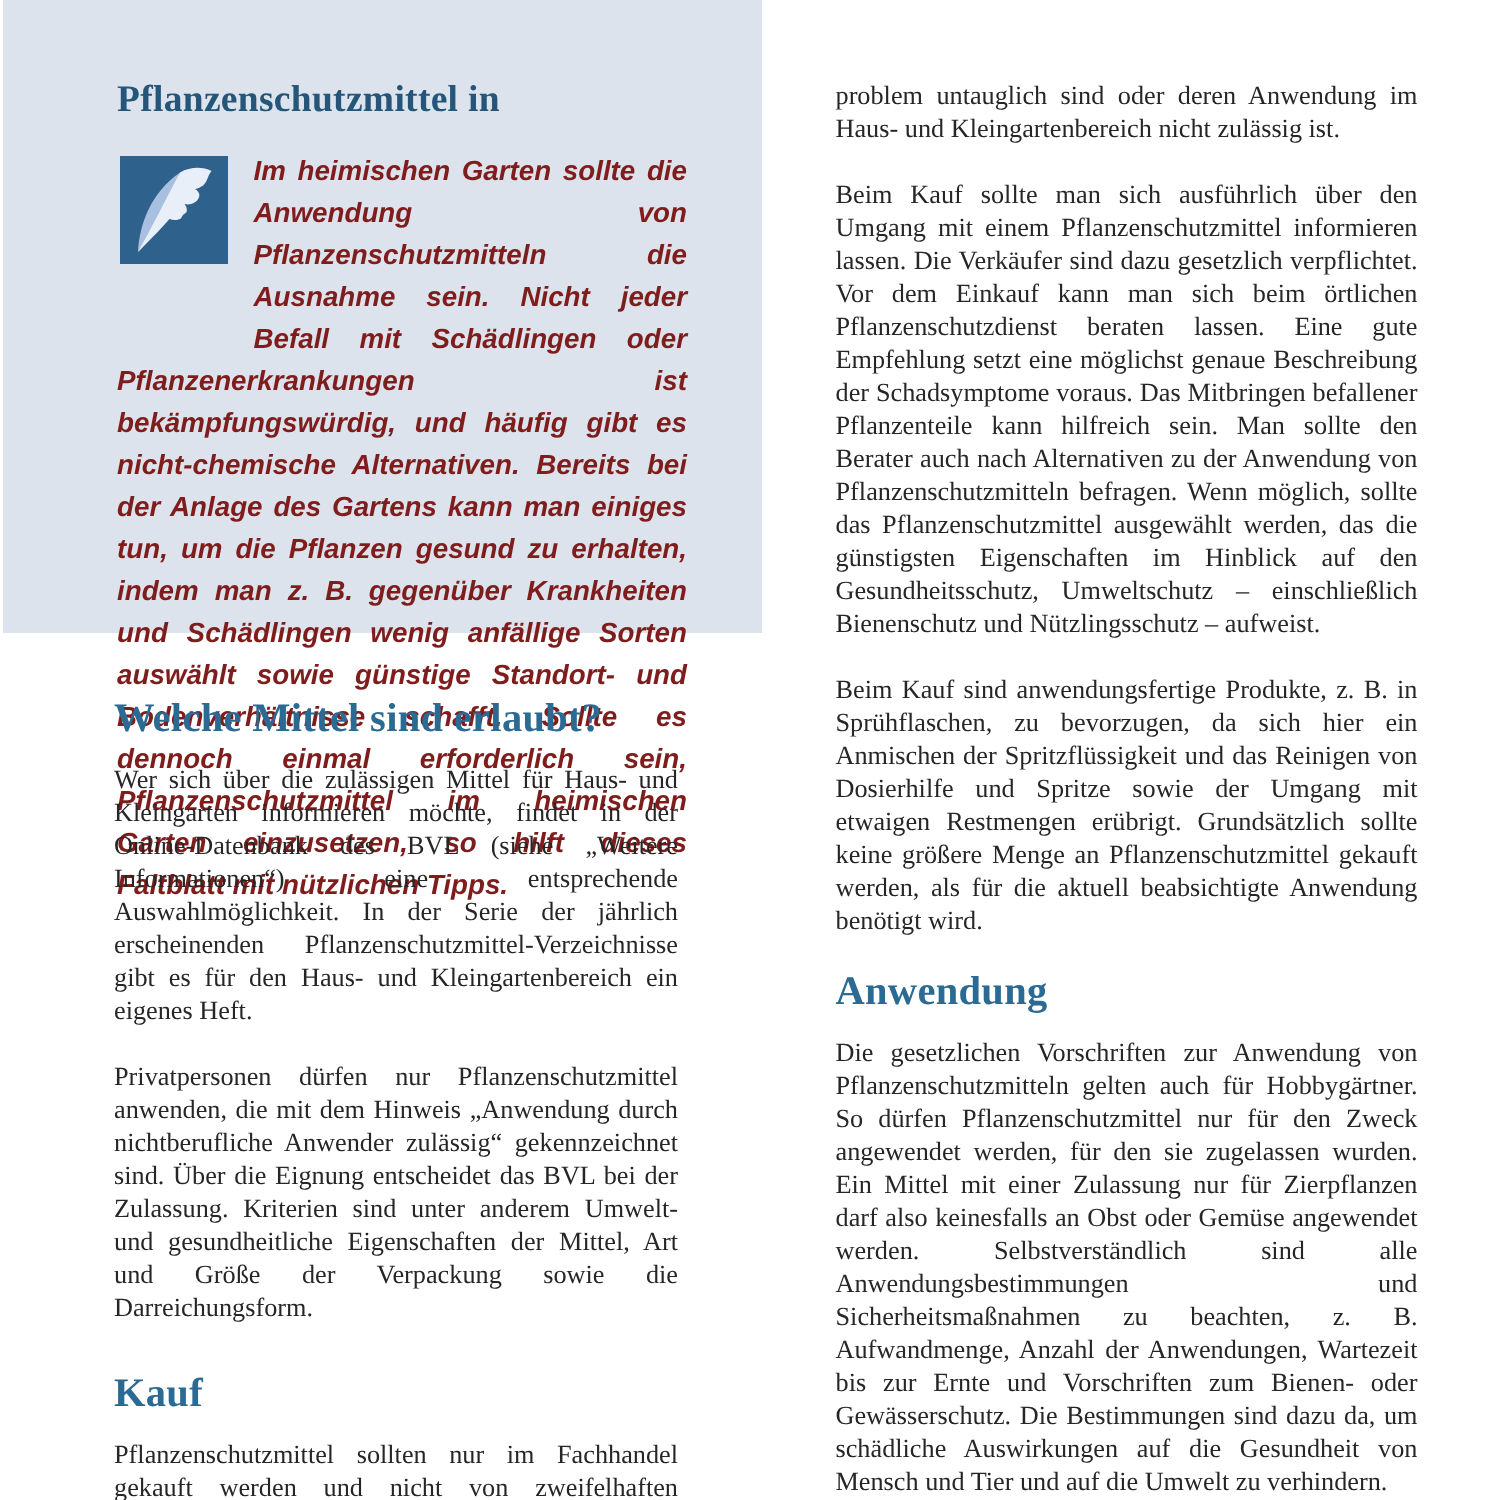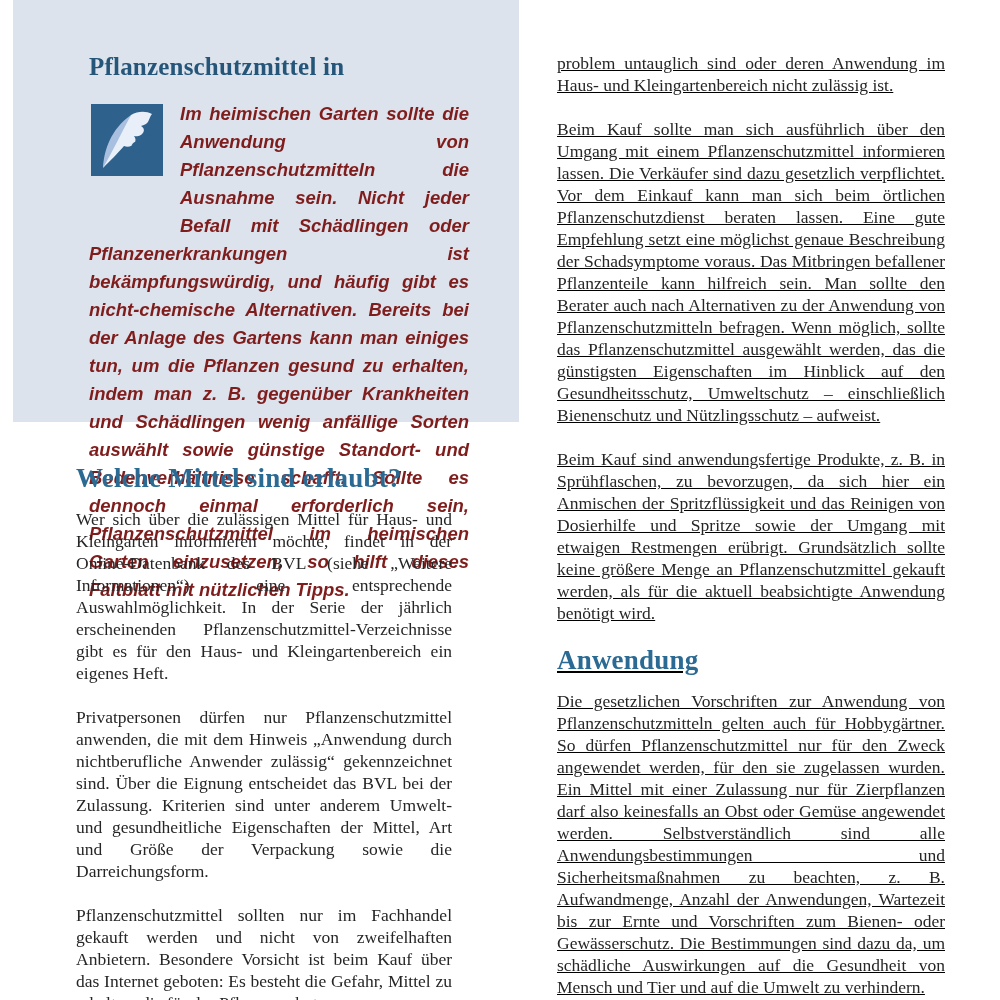--- a/index.html
+++ b/index.html
@@ -2,21 +2,21 @@
 <html lang="de"><head>
 <meta charset="utf-8">
 <style>
   html,body{margin:0;padding:0;background:#ffffff;}
   .page{
     position:relative;width:1000px;height:1000px;background:#ffffff;
     overflow:hidden;font-family:"Liberation Serif",serif;
   }
   
   .header-box{
-    position:absolute;left:13px;top:0;width:506px;height:422px;
+    position:absolute;left:2px;top:0;width:506px;height:422px;
     background:#dde3ec;box-sizing:border-box;
     padding:52px 50px 0 76px;
   }
   .doc-title{
     margin:0 0 18px 0;
     font-family:"Liberation Serif",serif;
     font-weight:bold;font-size:25px;line-height:30px;
     color:#25567a;letter-spacing:.2px;
   }
   .doc-title span{display:block;}
@@ -28,21 +28,21 @@
   .intro{
     margin:0;
     font-family:"Liberation Sans",sans-serif;
     font-weight:bold;font-size:18.5px;line-height:28px;
     color:#7f1d1d;text-align:justify;
     hyphens:auto;font-style:italic;-webkit-hyphens:auto;
   }
   
   .col{position:absolute;box-sizing:border-box;}
   .col-left{left:76px;top:464px;width:376px;}
-  .col-right{left:557px;top:52px;width:388px;text-decoration:underline;}
+  .col-right{left:557px;top:52px;width:388px;}
   h2.section{
     font-family:"Liberation Serif",serif;
     font-weight:bold;font-size:27px;line-height:28px;
     color:#2b6a93;margin:0 0 16px 0;letter-spacing:.2px;
   }
   h2.section.spaced{margin-top:32px;}
   h2.section.spaced-sm{margin-top:22px;}
   p.body{
     margin:0 0 22px 0;
     font-size:17.5px;line-height:22px;
@@ -71,20 +71,21 @@
         </svg>
       </div>
       <p class="intro">Im heimischen Garten sollte die Anwendung von Pflanzenschutzmitteln die Ausnahme sein. Nicht jeder Befall mit Schädlingen oder Pflanzenerkrankungen ist bekämpfungswürdig, und häufig gibt es nicht-chemische Alternativen. Bereits bei der Anlage des Gartens kann man einiges tun, um die Pflanzen gesund zu erhalten, indem man z. B. gegenüber Krankheiten und Schädlingen wenig anfällige Sorten auswählt sowie günstige Standort- und Bodenverhältnisse schafft. Sollte es dennoch einmal erforderlich sein, Pflanzenschutzmittel im heimischen Garten einzusetzen, so hilft dieses Faltblatt mit nützlichen Tipps.</p>
     </div>
   </div>
 
   <div class="col col-left">
     <h2 class="section">Welche Mittel sind erlaubt?</h2>
     <p class="body">Wer sich über die zulässigen Mittel für Haus- und Kleingarten informieren möchte, findet in der Online-Datenbank des BVL (siehe „Weitere Informationen“) eine entsprechende Auswahlmöglichkeit. In der Serie der jährlich erscheinenden Pflanzenschutzmittel-Verzeichnisse gibt es für den Haus- und Kleingartenbereich ein eigenes Heft.</p>
     <p class="body">Privatpersonen dürfen nur Pflanzenschutzmittel anwenden, die mit dem Hinweis „Anwendung durch nichtberufliche Anwender zulässig“ gekennzeichnet sind. Über die Eignung entscheidet das BVL bei der Zulassung. Kriterien sind unter anderem Umwelt- und gesundheitliche Eigenschaften der Mittel, Art und Größe der Verpackung sowie die Darreichungsform.</p>
+    <h2 class="section spaced">Kauf</h2>
     <p class="body">Pflanzenschutzmittel sollten nur im Fachhandel gekauft werden und nicht von zweifelhaften Anbietern. Besondere Vorsicht ist beim Kauf über das Internet geboten: Es besteht die Gefahr, Mittel zu erhalten, die für das Pflanzenschutz-</p>
   </div>
 
   <div class="col col-right">
     <p class="body">problem untauglich sind oder deren Anwendung im Haus- und Kleingartenbereich nicht zulässig ist.</p>
     <p class="body">Beim Kauf sollte man sich ausführlich über den Umgang mit einem Pflanzenschutzmittel informieren lassen. Die Verkäufer sind dazu gesetzlich verpflichtet. Vor dem Einkauf kann man sich beim örtlichen Pflanzenschutzdienst beraten lassen. Eine gute Empfehlung setzt eine möglichst genaue Beschreibung der Schadsymptome voraus. Das Mitbringen befallener Pflanzenteile kann hilfreich sein. Man sollte den Berater auch nach Alternativen zu der Anwendung von Pflanzenschutzmitteln befragen. Wenn möglich, sollte das Pflanzenschutzmittel ausgewählt werden, das die günstigsten Eigenschaften im Hinblick auf den Gesundheitsschutz, Umweltschutz – einschließlich Bienenschutz und Nützlingsschutz – aufweist.</p>
     <p class="body">Beim Kauf sind anwendungsfertige Produkte, z. B. in Sprühflaschen, zu bevorzugen, da sich hier ein Anmischen der Spritzflüssigkeit und das Reinigen von Dosierhilfe und Spritze sowie der Umgang mit etwaigen Restmengen erübrigt. Grundsätzlich sollte keine größere Menge an Pflanzenschutzmittel gekauft werden, als für die aktuell beabsichtigte Anwendung benötigt wird.</p>
     <h2 class="section spaced-sm">Anwendung</h2>
     <p class="body">Die gesetzlichen Vorschriften zur Anwendung von Pflanzenschutzmitteln gelten auch für Hobbygärtner. So dürfen Pflanzenschutzmittel nur für den Zweck angewendet werden, für den sie zugelassen wurden. Ein Mittel mit einer Zulassung nur für Zierpflanzen darf also keinesfalls an Obst oder Gemüse angewendet werden. Selbstverständlich sind alle Anwendungsbestimmungen und Sicherheitsmaßnahmen zu beachten, z. B. Aufwandmenge, Anzahl der Anwendungen, Wartezeit bis zur Ernte und Vorschriften zum Bienen- oder Gewässerschutz. Die Bestimmungen sind dazu da, um schädliche Auswirkungen auf die Gesundheit von Mensch und Tier und auf die Umwelt zu verhindern.</p>
 

